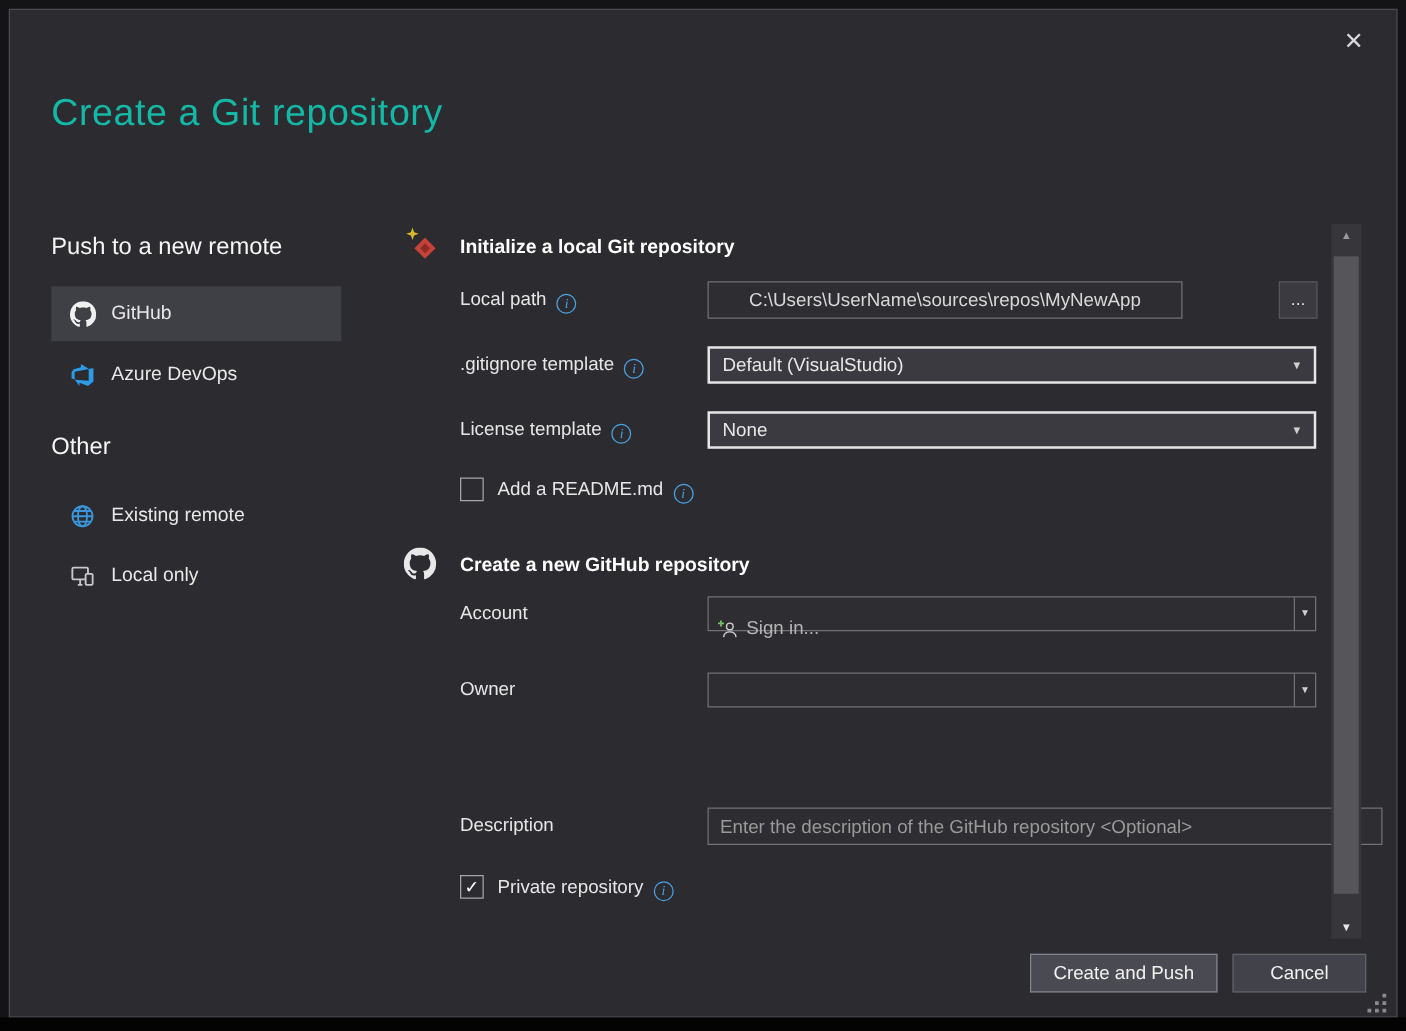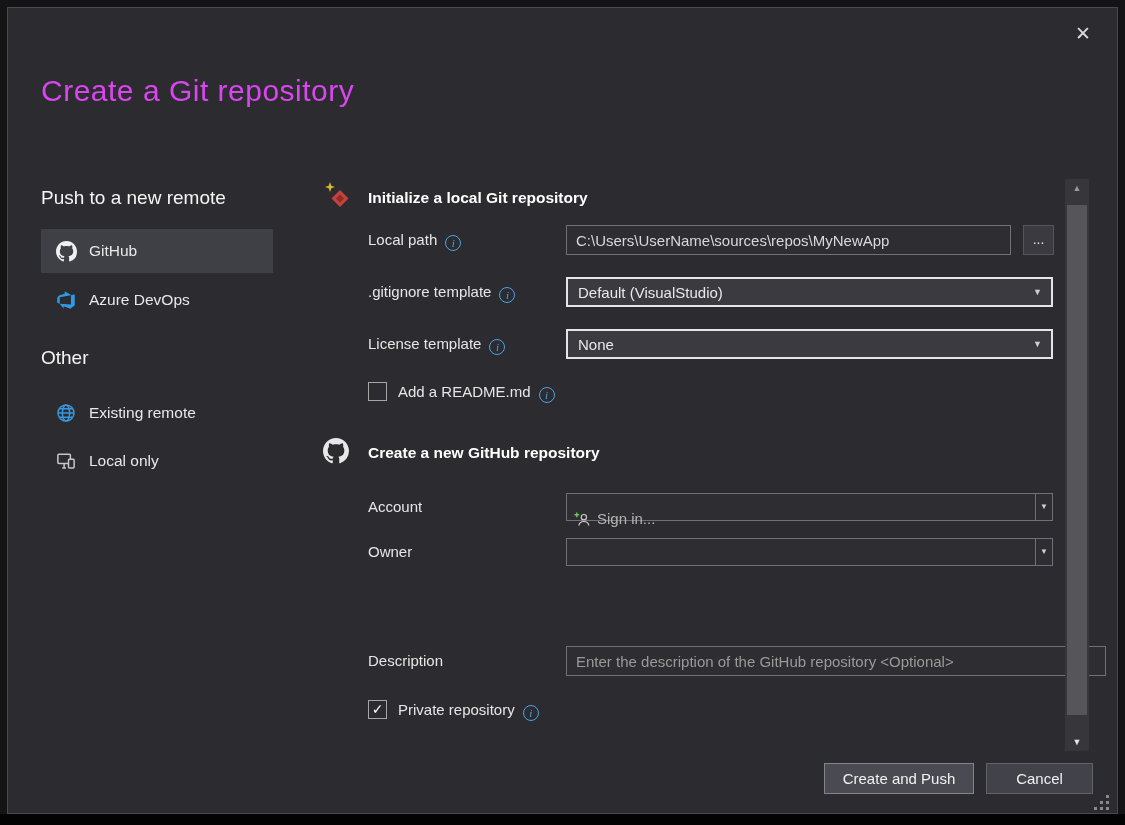--- a/index.html
+++ b/index.html
@@ -6,21 +6,21 @@
   html,body { background:#0c0c0f; }
   body { font-family:"Liberation Sans", sans-serif; }
   .screen { position:relative; width:1125px; height:825px; background:#141417; overflow:hidden; }
   .dialog { position:absolute; left:7px; top:7px; width:1111px; height:807px;
             background:#2b2b30; border:1px solid #4a4a4e; }
 
   
   .close-btn { position:absolute; right:20px; top:12px; width:28px; height:28px;
                color:#d8d8d8; font-size:19px; line-height:28px; text-align:center; cursor:pointer; }
   .title { position:absolute; left:33px; top:66px; font-size:30px; font-weight:300;
-           color:#d946ef; letter-spacing:0.5px; }
+           color:#14b8a6; letter-spacing:0.5px; }
 
   
   .sidebar { position:absolute; left:33px; top:179px; width:232px; height:310px; }
   .sb-heading { position:absolute; left:0; font-size:19px; color:#f5f5f5; }
   .sb-item { position:absolute; left:0; width:232px; display:flex; align-items:center;
              gap:12px; padding-left:14px; color:#e8e8e8; font-size:15.5px; cursor:pointer; }
   .sb-item.selected { background:#3f3f46; }
   .sb-icon { display:inline-flex; width:22px; height:22px; align-items:center; justify-content:center; }
 
   
@@ -142,21 +142,21 @@
             <path d="M7 1l1.3 3.7L12 6 8.3 7.3 7 11 5.7 7.3 2 6l3.7-1.3z" fill="#d8b92e"></path>
             <path d="M17 9l8.5 8.5L17 26l-8.5-8.5z" fill="#c4423a"></path>
             <path d="M17 13.5l4 4-4 4-4-4z" fill="#8f2b25"></path>
           </svg>
         </span>
         <span class="sec-text">Initialize a local Git repository</span>
       </div>
 
       <div class="row" style="top:46px; height:30px;">
         <span class="lbl"><span>Local path</span><span class="info">i</span></span>
-        <input class="text-input" style="width: 445px;" type="text" value="C:\Users\UserName\sources\repos\MyNewApp">
+        <input class="text-input" style="width: 380px; text-align: center;" type="text" value="C:\Users\UserName\sources\repos\MyNewApp">
         <div class="browse-btn">...</div>
       </div>
 
       <div class="row" style="top:98px; height:30px;">
         <span class="lbl"><span>.gitignore template</span><span class="info">i</span></span>
         <div class="dropdown">
           <span>Default (VisualStudio)</span>
           <span class="caret">▼</span>
         </div>
       </div>
@@ -176,21 +176,21 @@
 
       <div class="row sec-header" style="top:261px; height:26px;">
         <span class="sec-icon" style="top:-2px;">
           <svg width="26" height="26" viewBox="0 0 16 16" fill="#e8e8e8">
               <path d="M8 0C3.58 0 0 3.58 0 8c0 3.54 2.29 6.53 5.47 7.59.4.07.55-.17.55-.38 0-.19-.01-.82-.01-1.49-2.01.37-2.53-.49-2.69-.94-.09-.23-.48-.94-.82-1.13-.28-.15-.68-.52-.01-.53.63-.01 1.08.58 1.23.82.72 1.21 1.87.87 2.33.66.07-.52.28-.87.51-1.07-1.78-.2-3.64-.89-3.64-3.95 0-.87.31-1.59.82-2.15-.08-.2-.36-1.02.08-2.12 0 0 .67-.21 2.2.82.64-.18 1.32-.27 2-.27s1.36.09 2 .27c1.53-1.04 2.2-.82 2.2-.82.44 1.1.16 1.92.08 2.12.51.56.82 1.27.82 2.15 0 3.07-1.87 3.75-3.65 3.95.29.25.54.73.54 1.48 0 1.07-.01 1.93-.01 2.2 0 .21.15.46.55.38A8.01 8.01 0 0 0 16 8c0-4.42-3.58-8-8-8z"></path>
             </svg>
         </span>
         <span class="sec-text">Create a new GitHub repository</span>
       </div>
 
-      <div class="row" style="top:314px; height:32px;">
+      <div class="row" style="top:298px; height:32px;">
         <span class="lbl" style="line-height:28px;">Account</span>
         <div class="combo">
           <span class="signin-wrap">
             <span>
               <svg width="17" height="17" viewBox="0 0 18 18" fill="none">
                 <path d="M4 1.5v5M1.5 4h5" stroke="#73c264" stroke-width="1.5"></path>
                 <circle cx="11.5" cy="6.5" r="2.8" stroke="#cfcfcf" stroke-width="1.2"></circle>
                 <path d="M6.2 15.5c.4-3 2.6-4.4 5.3-4.4s4.9 1.4 5.3 4.4" stroke="#cfcfcf" stroke-width="1.2"></path>
               </svg>
             </span>

